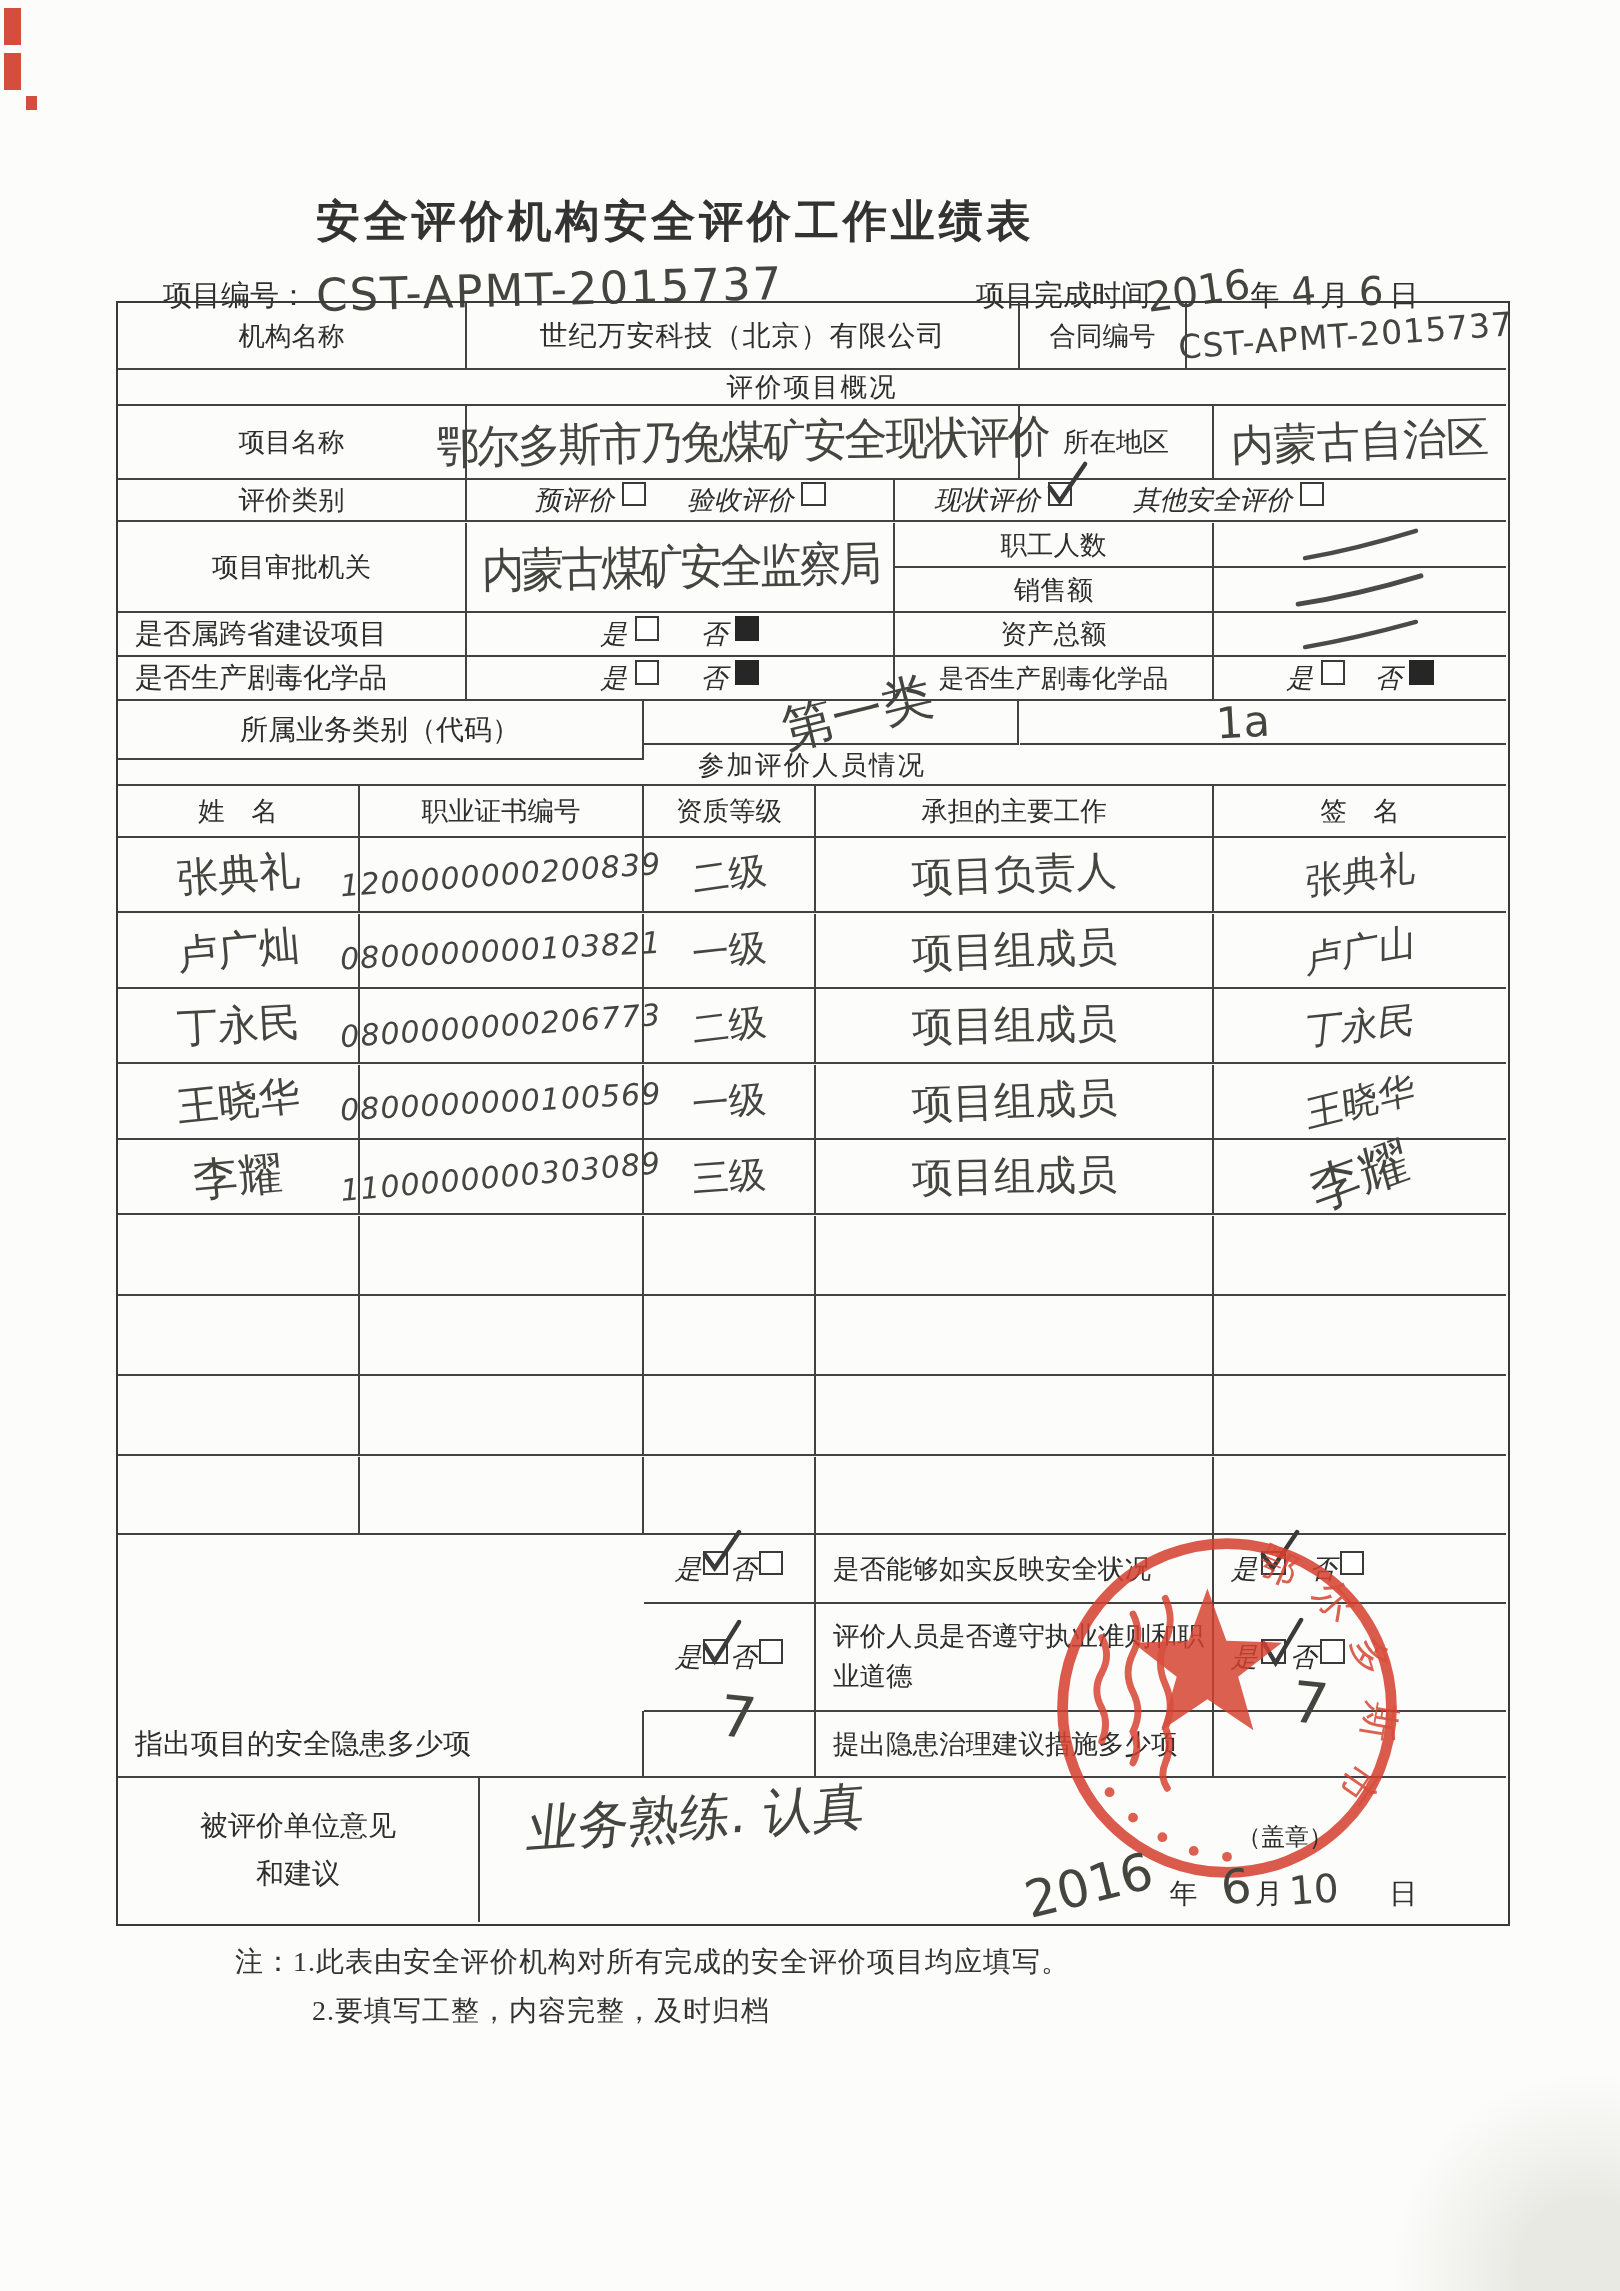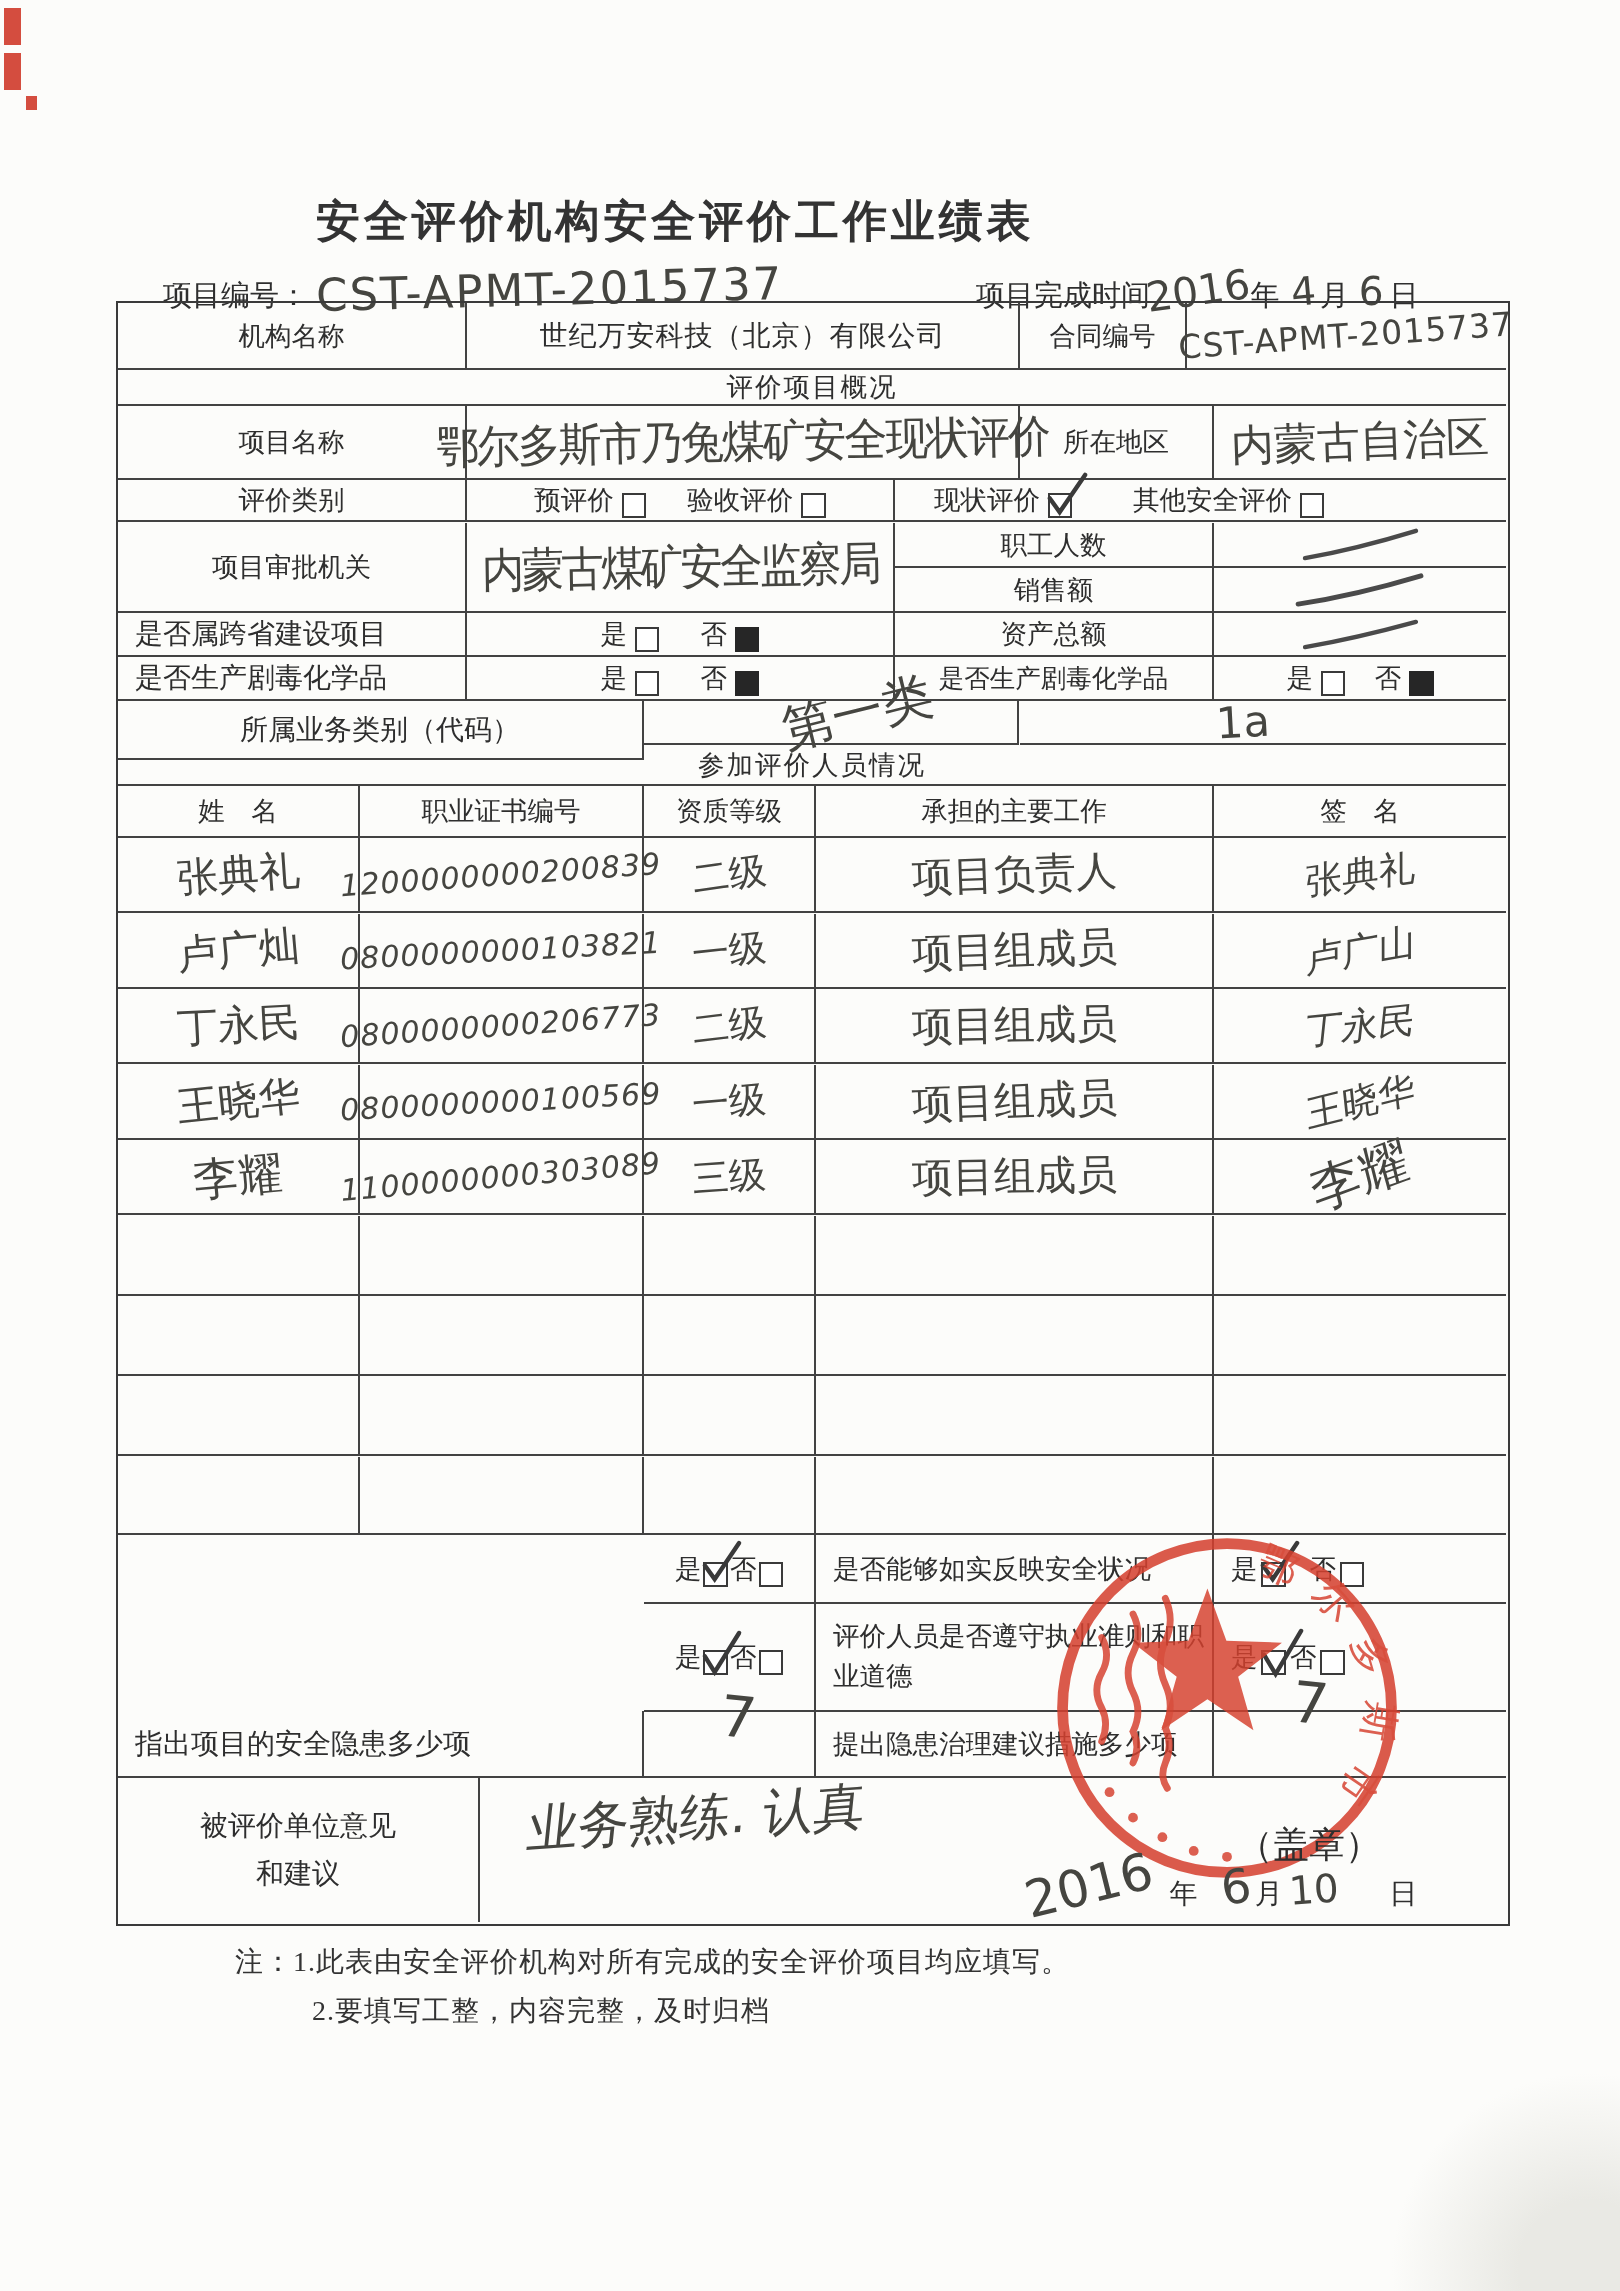--- a/index.html
+++ b/index.html
@@ -12,21 +12,21 @@
 .hw{font-family:"DejaVu Sans","Liberation Sans",sans-serif;color:#454540;white-space:nowrap;}
 .tbl{position:absolute;left:116px;top:301px;width:1394px;height:1625px;
   border:2.9px solid #3a3a3a;box-sizing:border-box;}
 .cell{position:absolute;box-sizing:border-box;border-right:2px solid #424242;border-bottom:2px solid #424242;
   display:flex;align-items:center;justify-content:center;font-size:26.5px;overflow:visible;}
 .cell.noR{border-right:none}.cell.noB{border-bottom:none}
 .cell.leftal{justify-content:flex-start;padding-left:17px;}
 .box{display:inline-block;width:20.6px;height:20.6px;border:2.9px solid #3a3a3a;vertical-align:-2.9px;position:relative;background:#fff;}
 .box.filled{background:#262626;border-color:#262626;}
 .tick{position:absolute;left:-5.9px;top:-25.5px;pointer-events:none;}
-.yn{display:flex;align-items:flex-end;gap:7.8px;}
+.yn{display:flex;align-items:flex-start;gap:7.8px;font-style:italic;}
 .gap{width:25.5px;}
 .slash{display:block;}
 .sechead{font-size:26.5px;letter-spacing:2px;}
 .notes{font-size:28px;letter-spacing:1px;color:#333;}
 .stamp{position:absolute;left:1041px;top:1517px;z-index:6;opacity:.92;pointer-events:none;}
 .redmark{position:absolute;background:#cf3a2a;opacity:.9;}
 </style>
 </head>
 <body>
 
@@ -379,21 +379,21 @@
     <div class="cell noR" style="left:1096px;top:1408px;width:292px;height:67px;">
       <span class="hw" style="position:absolute;left:78px;top:-41px;font-size:57px;transform:rotate(6deg);z-index:4;">7</span>
       </div>
 
     <div class="cell noB" style="left:0;top:1475px;width:362px;height:144px;flex-direction:column;line-height:1.7;font-size:28px;">
       <span>被评价单位意见</span>
       <span>和建议</span>
       </div>
     <div class="cell noB noR" style="left:362px;top:1475px;width:1026px;height:144px;justify-content:flex-start;">
       <span class="hw" style="position:absolute;left:47px;top:5.9px;font-size:51px;transform:rotate(-4deg) skewX(-10deg);">业务熟练. 认真</span>
-      <span class="printed" style="position:absolute;left:757px;top:43px;font-size:36px;z-index:7;">（盖章）</span>
+      <span class="printed" style="position:absolute;left:757px;top:43px;font-size:24px;z-index:7;">（盖章）</span>
       <div style="position:absolute;left:544px;top:78px;display:flex;align-items:baseline;font-size:28px;z-index:7;">
         <span class="hw" style="font-size:51px;transform:rotate(-14deg);">2016</span>
         <span class="printed" style="margin-left:15.7px;">年</span>
         <span class="hw" style="font-size:47px;margin-left:23.5px;transform:rotate(-8deg);">6</span>
         <span class="printed" style="margin-left:3.9px;">月</span>
         <span class="hw" style="font-size:39px;margin-left:5.9px;transform:rotate(-4deg);">10</span>
         <span class="printed" style="margin-left:51px;">日</span>
       </div>
     </div>
   </div>

